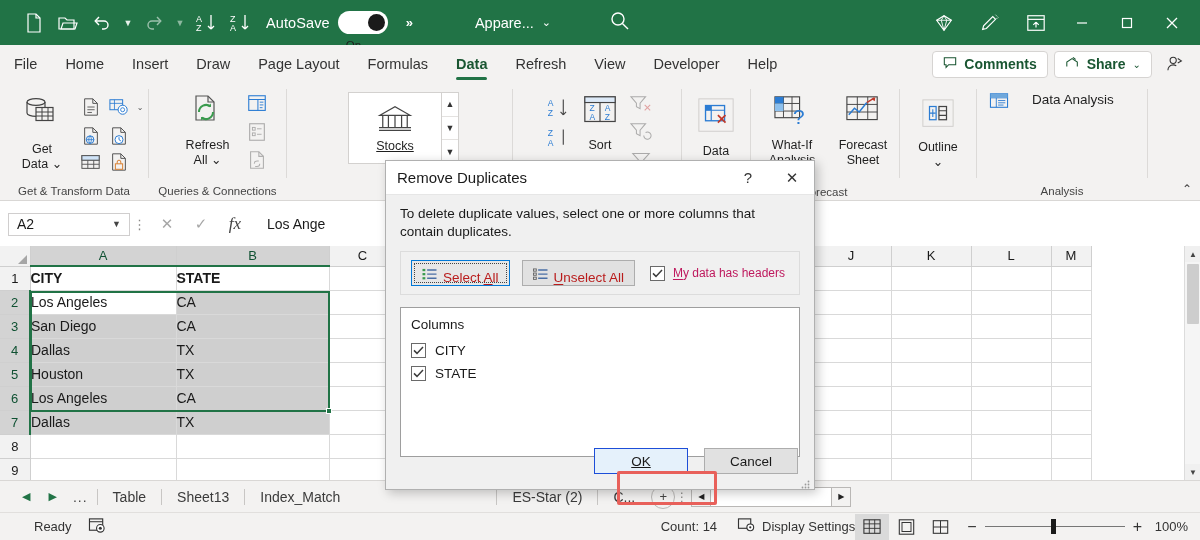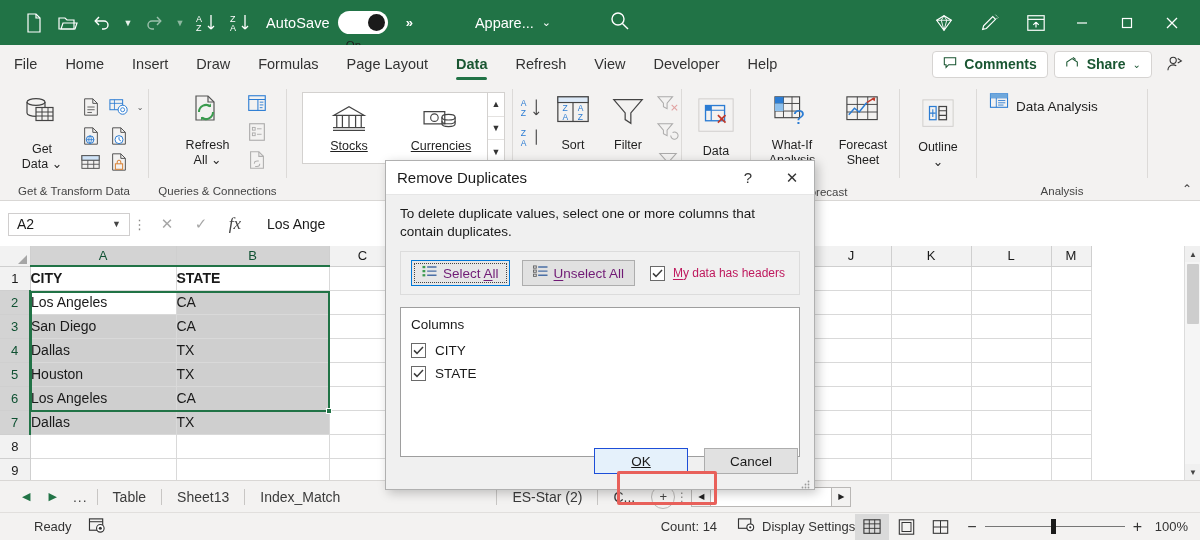--- a/index.html
+++ b/index.html
@@ -193,21 +193,21 @@
   }
   .dlg-title .t { font-size:15px; color:#1a1a1a;}
   .dlg-title .acts { margin-left:auto; display:flex; align-items:center;}
   .dlg-title .acts span { width:44px; height:34px; display:flex; align-items:center; justify-content:center; color:#333; font-size:15px;}
   .dlg-body { padding: 10px 14px 0 14px; }
   .dlg-desc { font-size:13.5px; color:#1a1a1a; line-height:18px; }
   .dlg-toolrow {
     margin-top:10px; border:1px solid #dcdcdc; background:#f0f0f0;
     height:44px; display:flex; align-items:center; padding: 0 10px; gap:12px;
   }
-  .btnw { border:1px solid #adadad; background:#e1e1e1; height:26px; display:flex; align-items:center; padding:0 10px; gap:6px; font-size:13.5px; color:#701a75;}
+  .btnw { border:1px solid #adadad; background:#e1e1e1; height:26px; display:flex; align-items:flex-end; padding:0 10px; gap:6px; font-size:13.5px; color:#b91c1c;}
   .btnw.focus { border:1px solid #0078d7; outline:1px dotted #444; outline-offset:-4px; background:#e7e7e7;}
   .cbrow { display:flex; align-items:center; gap:8px; margin-left:auto; margin-right:4px;}
   .cbox { width:15px; height:15px; border:1px solid #6a6a6a; background:#fff; display:flex; align-items:center; justify-content:center;}
   .cbox svg { display:block; }
   .cblabel { font-size:12px; color:#be185d;}
   .listbox {
     margin-top:12px; height:150px; border:1px solid #9e9e9e; background:#ffffff; padding: 9px 10px;
   }
   .listbox .lbh { font-size:13.5px; color:#1a1a1a; margin-bottom:7px;}
   .lbitem { display:flex; align-items:center; gap:9px; height:23px; font-size:13.5px; color:#1a1a1a;}
@@ -318,22 +318,22 @@
           </svg>
       </div>
     </div>
   </div>
 
   <div class="tabstrip">
     <div class="tab">File</div>
     <div class="tab">Home</div>
     <div class="tab">Insert</div>
     <div class="tab">Draw</div>
+    <div class="tab">Page Layout</div>
     <div class="tab">Formulas</div>
-    <div class="tab">Page Layout</div>
     <div class="tab active">Data</div>
     <div class="tab">Refresh</div>
     <div class="tab">View</div>
     <div class="tab">Developer</div>
     <div class="tab">Help</div>
     <div class="right">
       <div class="pillbtn">
         <span>
           <svg width="14" height="14" viewBox="0 0 16 16">
               <path d="M1.5 2h13v8h-8l-3 3v-3h-2z" fill="none" stroke="#1a5632" stroke-width="1.2"></path>
@@ -489,32 +489,20 @@
           <div class="gal-item">
             <span>
               <svg width="38" height="32" viewBox="0 0 40 34">
                   <path d="M4 12L20 3l16 9z" fill="none" stroke="#444" stroke-width="1.3"></path>
                   <path d="M7 12v13M13 12v13M20 12v13M27 12v13M33 12v13" stroke="#444" stroke-width="1.3"></path>
                   <path d="M3 25h34M3 28h34" stroke="#444" stroke-width="1.3"></path>
                 </svg>
             </span>
             <span>Stocks</span>
           </div>
-          <div class="gal-item">
-            <span>
-              <svg width="40" height="32" viewBox="0 0 42 34">
-                  <path d="M3 8h22v13H3z" fill="none" stroke="#444" stroke-width="1.3"></path>
-                  <circle cx="14" cy="14.5" r="4" fill="none" stroke="#444" stroke-width="1.2"></circle>
-                  <ellipse cx="29" cy="14" rx="7" ry="3" fill="none" stroke="#444" stroke-width="1.3"></ellipse>
-                  <path d="M22 14v7c0 1.7 3.1 3 7 3s7-1.3 7-3v-7" fill="none" stroke="#444" stroke-width="1.3"></path>
-                  <path d="M22 18c0 1.7 3.1 3 7 3s7-1.3 7-3" fill="none" stroke="#444" stroke-width="1.1"></path>
-                </svg>
-            </span>
-            <span>Currencies</span>
-          </div>
           <div class="gal-scroll">
             <div>▲</div>
             <div>▼</div>
             <div style="border-bottom:none">▼</div>
           </div>
         </div>
       </div>
       <div class="title" style="visibility:hidden">x</div>
     </div>
     <div class="sep"></div>
@@ -544,28 +532,20 @@
                 <path d="M4 9h32M20 9v20" stroke="#444" stroke-width="1.2"></path>
                 <rect x="4" y="3" width="32" height="6" fill="#dce9f7" stroke="#444" stroke-width="1.2"></rect>
                 <text x="9" y="18" font-size="9" fill="#2b7cd3" font-family="Liberation Sans">Z</text>
                 <text x="9" y="27" font-size="9" fill="#2b7cd3" font-family="Liberation Sans">A</text>
                 <text x="25" y="18" font-size="9" fill="#2b7cd3" font-family="Liberation Sans">A</text>
                 <text x="25" y="27" font-size="9" fill="#2b7cd3" font-family="Liberation Sans">Z</text>
               </svg>
           </span>
           <span>Sort</span>
         </div>
-        <div class="bigbtn" style="width:52px;padding-top:4px">
-          <span class="ic">
-            <svg width="36" height="36" viewBox="0 0 38 38">
-                <path d="M4 6h30L22 20v11l-6-4V20z" fill="none" stroke="#444" stroke-width="1.3"></path>
-              </svg>
-          </span>
-          <span>Filter</span>
-        </div>
         <div class="smallcol" style="gap:3px;padding-top:2px">
           <div class="sico" style="opacity:.45">
             <svg width="24" height="22" viewBox="0 0 26 24">
                 <path d="M2 4h16l-6 7v6l-4-2v-4z" fill="none" stroke="#555" stroke-width="1.1"></path>
                 <path d="M17 13l6 6M23 13l-6 6" stroke="#c44" stroke-width="1.2"></path>
               </svg>
           </div>
           <div class="sico" style="opacity:.45">
             <svg width="24" height="22" viewBox="0 0 26 24">
                 <path d="M2 4h16l-6 7v6l-4-2v-4z" fill="none" stroke="#555" stroke-width="1.1"></path>
@@ -651,21 +631,21 @@
           <span>Outline</span>
           <span>⌄</span>
         </div>
       </div>
       <div class="title" style="visibility:hidden">x</div>
     </div>
     <div class="sep"></div>
 
     <div class="grp" style="width:170px; align-items:stretch">
       <div class="body" style="padding-left:12px; padding-top:6px; align-items:flex-start">
-        <div style="display:flex;align-items:flex-end;gap:7px">
+        <div style="display:flex;align-items:flex-start;gap:23px">
           <span>
             <svg width="20" height="18" viewBox="0 0 22 20">
                 <rect x="1.5" y="2" width="19" height="15" fill="none" stroke="#2b7cd3" stroke-width="1.2"></rect>
                 <path d="M1.5 6.5h19M8 2v15" stroke="#2b7cd3" stroke-width="1"></path>
                 <rect x="1.5" y="2" width="19" height="4.5" fill="#6fa8dc"></rect>
                 <path d="M10 9.5h8M10 12h8M10 14.5h6" stroke="#2b7cd3" stroke-width="1"></path>
               </svg>
           </span>
           <span style="font-size:13.5px;color:#1f1f1f">Data Analysis</span>
         </div>

